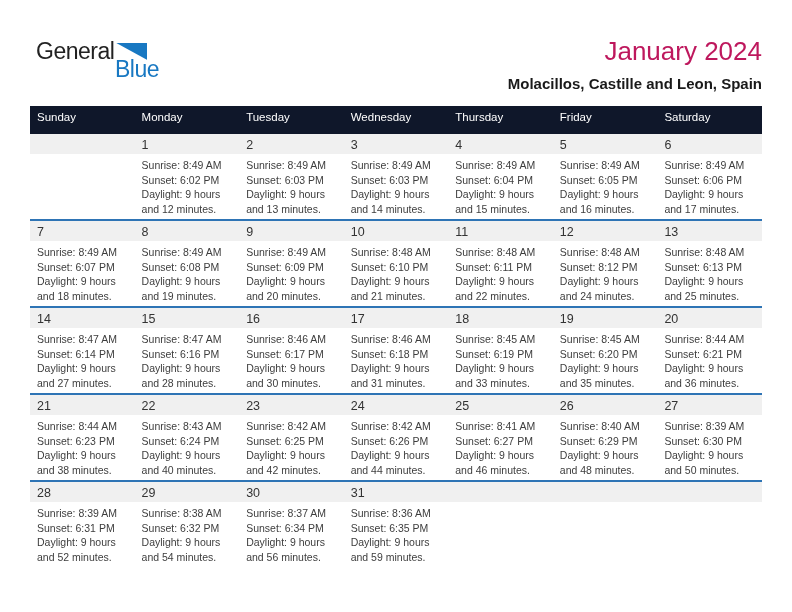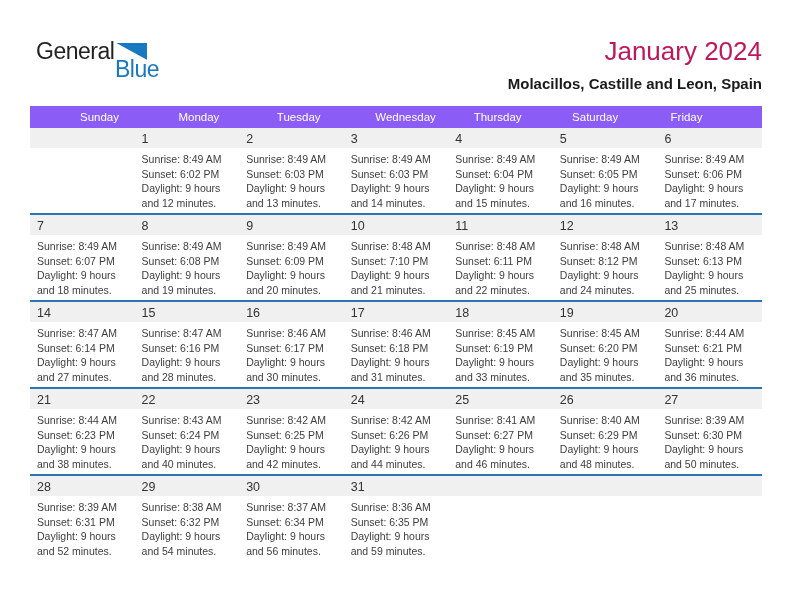--- a/index.html
+++ b/index.html
@@ -33,21 +33,21 @@
     position: absolute; right: 30px; top: 36px;
     text-align: right;
   }
   .title { font-size: 26px; color: #be185d; }
   .subtitle { font-size: 15px; font-weight: bold; color: #1a1a1a; margin-top: 8px; }
 
   .calendar {
     position: absolute; left: 30px; top: 106px; width: 732px;
   }
   .day-headers {
-    display: flex; background: #8b5cf6; height: 22px; padding-left: 43px;
+    display: flex; background: #0f172a; height: 28px;
   }
   .day-header {
     width: calc(100% / 7);
     box-sizing: border-box;
     color: #ffffff; font-size: 11.5px; line-height: 22px;
     padding-left: 7px;
     overflow: hidden; white-space: nowrap;
   }
   .week-row {
     display: flex; height: 85px;
@@ -92,22 +92,22 @@
     <div class="subtitle">Molacillos, Castille and Leon, Spain</div>
   </div>
 
   <div class="calendar">
     <div class="day-headers" id="weekday-headers">
         <div class="day-header">Sunday</div>
         <div class="day-header">Monday</div>
         <div class="day-header">Tuesday</div>
         <div class="day-header">Wednesday</div>
         <div class="day-header">Thursday</div>
+        <div class="day-header">Friday</div>
         <div class="day-header">Saturday</div>
-        <div class="day-header">Friday</div>
       </div>
     <div id="weeks">
         <div class="week-row">
           <div class="cell">
             <div class="num-band"></div>
             <div class="cell-body"></div>
           </div>
           <div class="cell">
             <div class="num-band">1</div>
             <div class="cell-body">
@@ -188,21 +188,21 @@
               <div class="cell-line">Sunrise: 8:49 AM</div>
               <div class="cell-line">Sunset: 6:09 PM</div>
               <div class="cell-line">Daylight: 9 hours</div>
               <div class="cell-line">and 20 minutes.</div>
             </div>
           </div>
           <div class="cell">
             <div class="num-band">10</div>
             <div class="cell-body">
               <div class="cell-line">Sunrise: 8:48 AM</div>
-              <div class="cell-line">Sunset: 7:10 PM</div>
+              <div class="cell-line">Sunset: 6:10 PM</div>
               <div class="cell-line">Daylight: 9 hours</div>
               <div class="cell-line">and 21 minutes.</div>
             </div>
           </div>
           <div class="cell">
             <div class="num-band">11</div>
             <div class="cell-body">
               <div class="cell-line">Sunrise: 8:48 AM</div>
               <div class="cell-line">Sunset: 6:11 PM</div>
               <div class="cell-line">Daylight: 9 hours</div>

